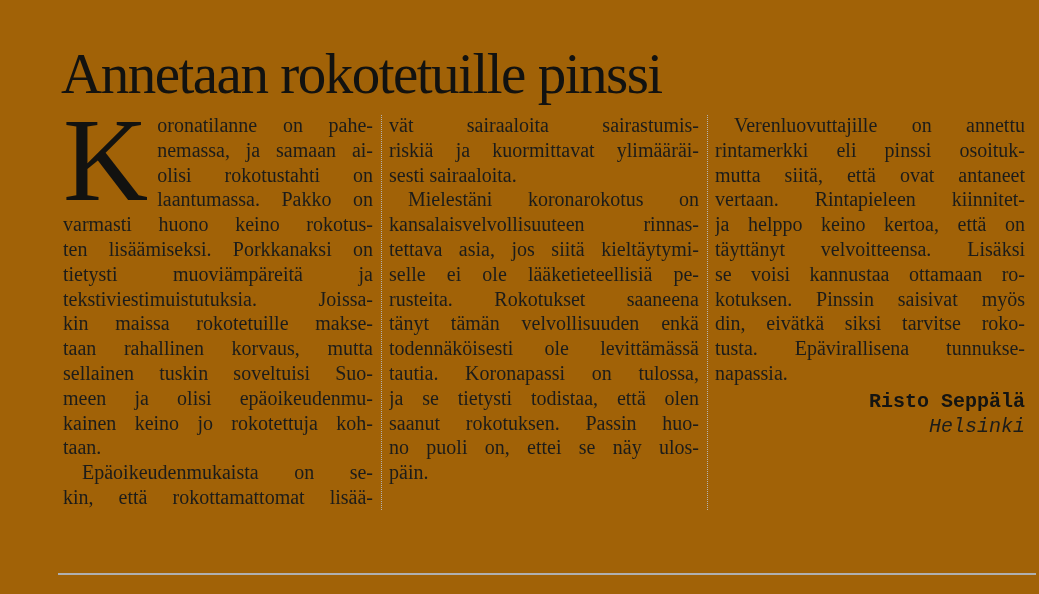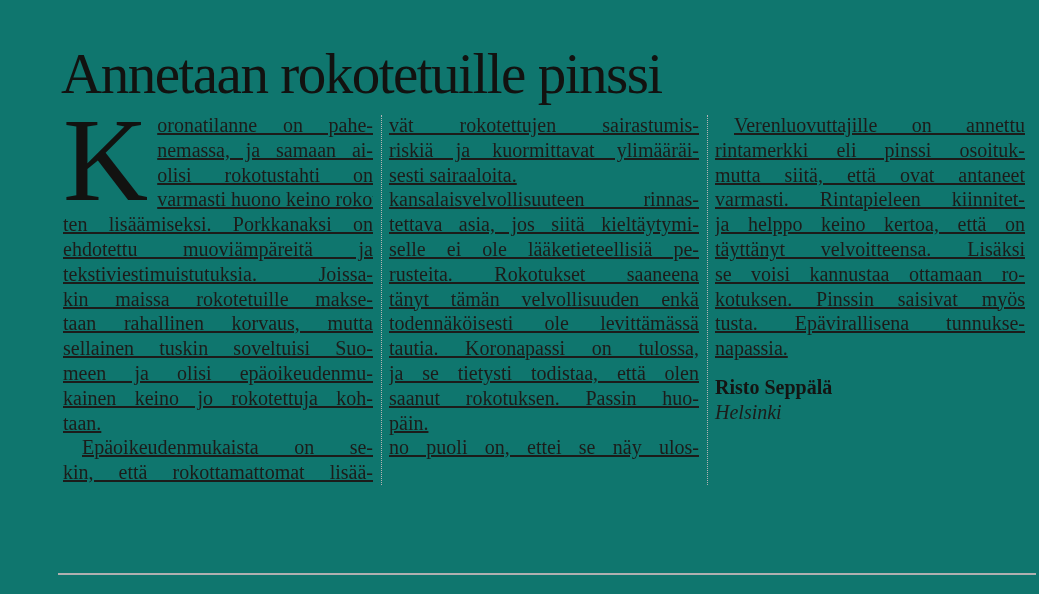--- a/index.html
+++ b/index.html
@@ -1,20 +1,20 @@
 <!DOCTYPE html>
 <html lang="fi"><head>
 <meta charset="utf-8">
 <style>
   html, body { margin: 0; padding: 0; background: #ffffff; }
   .page {
     position: relative;
     width: 1039px;
     height: 594px;
-    background: #0f766e;
+    background: #a16207;
     overflow: hidden;
     font-family: "Liberation Serif", serif;
     color: #1c1c1a;
   }
   .headline {
     position: absolute;
     left: 61px;
     top: 6px;
     font-size: 57px;
     font-weight: 400;
@@ -42,35 +42,35 @@
     width: 0;
     border-left: 1px dotted #b3b3b3;
     margin: 2px 7px 0 8px;
   }
   .paragraph { margin: 0; }
   .line {
     text-align: justify;
     text-align-last: justify;
     overflow: hidden;
     white-space: nowrap;
-    text-decoration: underline;
   }
   .line.end { text-align-last: left; }
   .line.indent { text-indent: 19px; }
   .dropcap {
     float: left;
     font-size: 118px;
     line-height: 96px;
     height: 97px;
     padding-right: 9px;
     color: #121210;
   }
   .signature {
-    margin-top: 14px;
-    font-family: Liberation Serif, serif;
+    margin-top: 3px;
+    text-align: right;
+    font-family: Liberation Mono, monospace;
     font-size: 20px;
     line-height: 25px;
   }
   .sig-name { font-weight: 700; color: #141412; }
   .sig-location { font-style: italic; font-weight: 400; color: #1c1c1a; }
   .bottom-rule {
     position: absolute;
     left: 58px;
     top: 569px;
     width: 978px;
@@ -83,68 +83,71 @@
 
 <div class="page">
   <h1 class="headline">Annetaan rokotetuille pinssi</h1>
   <div class="columns">
       <div class="col">
         <div class="paragraph">
           <span class="dropcap">K</span>
           <div class="line">oronatilanne on pahe-</div>
           <div class="line">nemassa, ja samaan ai-</div>
           <div class="line">olisi rokotustahti on</div>
+          <div class="line">laantumassa. Pakko on</div>
           <div class="line">varmasti huono keino rokotus-</div>
           <div class="line">ten lisäämiseksi. Porkkanaksi on</div>
-          <div class="line">ehdotettu muoviämpäreitä ja</div>
+          <div class="line">tietysti muoviämpäreitä ja</div>
           <div class="line">tekstiviestimuistutuksia. Joissa-</div>
           <div class="line">kin maissa rokotetuille makse-</div>
           <div class="line">taan rahallinen korvaus, mutta</div>
           <div class="line">sellainen tuskin soveltuisi Suo-</div>
           <div class="line">meen ja olisi epäoikeudenmu-</div>
           <div class="line">kainen keino jo rokotettuja koh-</div>
           <div class="line end">taan.</div>
         </div>
         <div class="paragraph">
           <div class="line indent">Epäoikeudenmukaista on se-</div>
           <div class="line">kin, että rokottamattomat lisää-</div>
         </div>
       </div>
       <div class="divider"></div>
       <div class="col">
         <div class="paragraph">
-          <div class="line">vät rokotettujen sairastumis-</div>
+          <div class="line">vät sairaaloita sairastumis-</div>
           <div class="line">riskiä ja kuormittavat ylimääräi-</div>
           <div class="line end">sesti sairaaloita.</div>
         </div>
         <div class="paragraph">
+          <div class="line indent">Mielestäni koronarokotus on</div>
           <div class="line">kansalaisvelvollisuuteen rinnas-</div>
           <div class="line">tettava asia, jos siitä kieltäytymi-</div>
           <div class="line">selle ei ole lääketieteellisiä pe-</div>
           <div class="line">rusteita. Rokotukset saaneena</div>
           <div class="line">tänyt tämän velvollisuuden enkä</div>
           <div class="line">todennäköisesti ole levittämässä</div>
           <div class="line">tautia. Koronapassi on tulossa,</div>
           <div class="line">ja se tietysti todistaa, että olen</div>
           <div class="line">saanut rokotuksen. Passin huo-</div>
+          <div class="line">no puoli on, ettei se näy ulos-</div>
           <div class="line end">päin.</div>
-          <div class="line">no puoli on, ettei se näy ulos-</div>
         </div>
       </div>
       <div class="divider"></div>
       <div class="col">
         <div class="paragraph">
           <div class="line indent">Verenluovuttajille on annettu</div>
           <div class="line">rintamerkki eli pinssi osoituk-</div>
           <div class="line">mutta siitä, että ovat antaneet</div>
-          <div class="line">varmasti. Rintapieleen kiinnitet-</div>
+          <div class="line">vertaan. Rintapieleen kiinnitet-</div>
           <div class="line">ja helppo keino kertoa, että on</div>
           <div class="line">täyttänyt velvoitteensa. Lisäksi</div>
           <div class="line">se voisi kannustaa ottamaan ro-</div>
           <div class="line">kotuksen. Pinssin saisivat myös</div>
+          <div class="line">din, eivätkä siksi tarvitse roko-</div>
           <div class="line">tusta. Epävirallisena tunnukse-</div>
           <div class="line end">napassia.</div>
         </div>
         <div class="signature">
           <div class="sig-name">Risto Seppälä</div>
           <div class="sig-location">Helsinki</div>
         </div>
       </div>
     </div>
   <div class="bottom-rule"></div>

